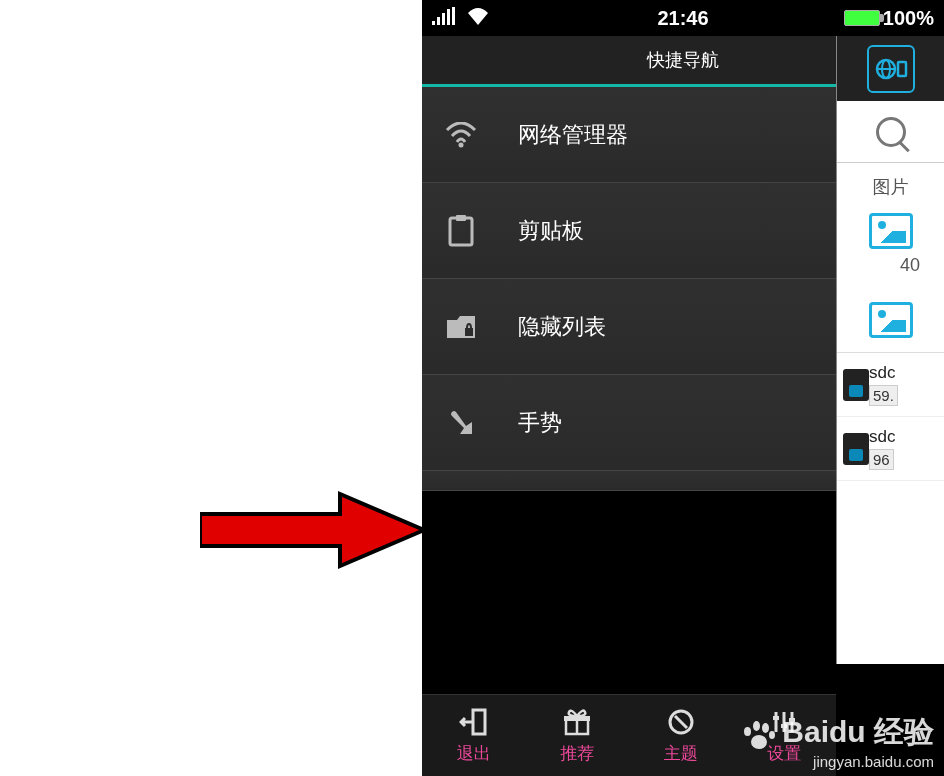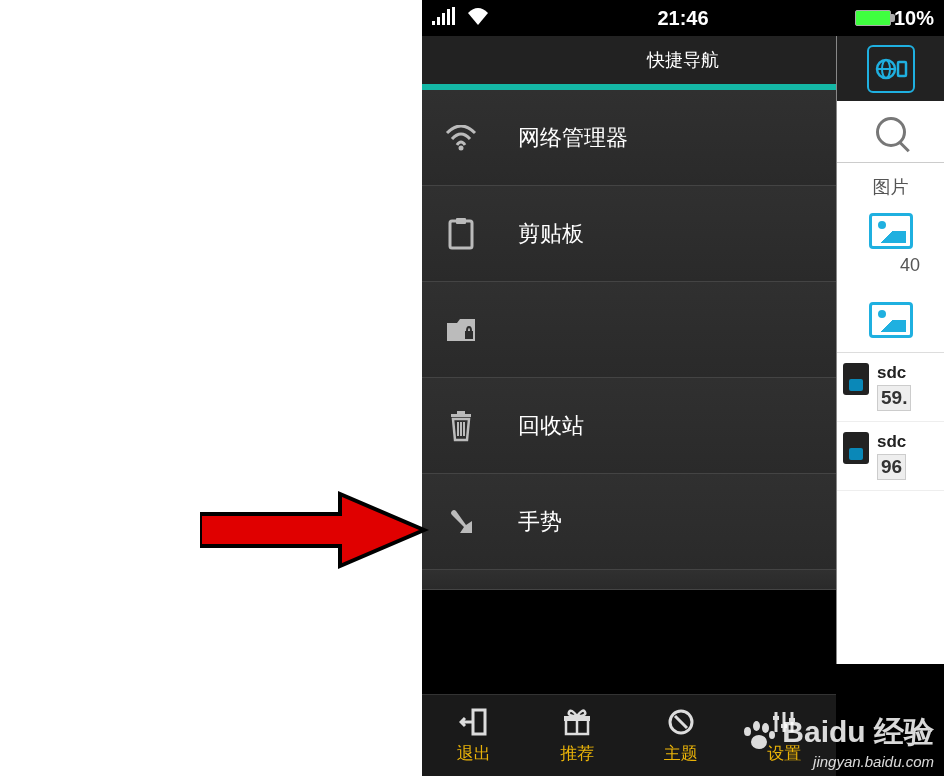--- a/index.html
+++ b/index.html
@@ -47,21 +47,21 @@
   width: 4px; height: 8px;
   background: #aaa;
   border-radius: 0 2px 2px 0;
 }
 .panel-title {
   text-align: center;
   padding: 12px 0;
   font-size: 18px;
   color: #fff;
   background: #222;
-  border-bottom: 6px solid #14b8a6;
+  border-bottom: 3px solid #14b8a6;
 }
 .menu { background: #2c2c2c; }
 .menu-item {
   display: flex;
   align-items: center;
   height: 96px;
   padding: 0 22px;
   border-bottom: 1px solid #444;
   background: linear-gradient(#303030, #2a2a2a);
 }
@@ -92,21 +92,21 @@
   background: #1a1a1a;
   border-top: 1px solid #333;
 }
 .bb-item {
   flex: 1;
   display: flex;
   flex-direction: column;
   align-items: center;
   justify-content: center;
   gap: 5px;
-  color: #eab308;
+  color: #ec4899;
 }
 .bb-icon { height: 30px; display:flex; align-items:center; justify-content:center; }
 .bb-label { font-size: 17px; }
 
 
 .bg-app {
   position: absolute;
   left: 836px;
   top: 36px;
   width: 108px;
@@ -176,24 +176,24 @@
   position:absolute;
   left:4px; bottom:3px;
   width:30px; height:12px;
   background: linear-gradient(135deg, transparent 40%, #1fb0e0 40%);
 }
 .pic-count { font-size: 18px; color: #555; margin-top: 4px; padding-left: 39px; }
 
 .storage-list { background:#fff; }
 .storage-row {
   display:flex;
+  align-items:center;
   padding: 10px 6px;
   border-bottom: 1px solid #eee;
-  gap: 8px;
-  font-weight: bold;
+  gap: 0;
 }
 .sd-icon {
   width: 26px; height: 32px;
   background: #222;
   border-radius: 3px 3px 3px 3px;
   position:relative;
   flex-shrink:0;
 }
 .sd-icon::after {
   content:"";
@@ -206,21 +206,21 @@
 .cloud-icon {
   width: 28px; height: 20px;
   background:#888;
   border-radius: 12px;
   position:relative;
   flex-shrink:0;
 }
 .st-text { font-size: 17px; overflow:hidden; }
 .st-name { color:#222; white-space: nowrap; }
 .st-size {
-  font-size: 19px;
+  font-size: 15px;
   background:#eee;
   border:1px solid #ccc;
   padding: 1px 3px;
   display:inline-block;
   margin-top:2px;
 }
 
 
 .arrow {
   position:absolute;
@@ -231,21 +231,21 @@
 
 .watermark {
   position: absolute;
   right: 10px;
   bottom: 6px;
   color: rgba(255,255,255,0.85);
   text-align: right;
   pointer-events: none;
 }
 .wm-main { font-size: 30px; font-weight: bold; display:flex; align-items:flex-end; gap:6px; }
-.wm-sub { font-size: 15px; font-style: italic; }
+.wm-sub { font-size: 15px; }
 .paw {
   width: 34px; height: 34px;
   position: relative;
 }
 .paw span {
   position:absolute;
   background: rgba(255,255,255,0.85);
   border-radius: 50%;
 }
 </style>
@@ -267,21 +267,21 @@
       </span>
       <span>
         <svg width="24" height="18" viewBox="0 0 24 18">
             <path d="M12 18 L2 6 Q12 -4 22 6 Z" fill="#fff"></path>
           </svg>
       </span>
     </div>
     <div class="sb-center">21:46</div>
     <div class="battery">
       <div class="battery-icon"></div>
-      <span>10%</span>
+      <span>100%</span>
     </div>
   </div>
 
   <div class="panel-title">快捷导航</div>
 
   <div class="menu">
 
     <div class="menu-item">
       <span class="mi-icon">
         <svg width="32" height="26" viewBox="0 0 32 26">
@@ -305,36 +305,23 @@
     </div>
 
     <div class="menu-item">
       <span class="mi-icon">
         <svg width="32" height="26" viewBox="0 0 32 26">
             <path d="M2 6 L12 6 L15 2 L30 2 L30 24 L2 24 Z" fill="#bbb"></path>
             <rect x="20" y="14" width="8" height="8" fill="#2c2c2c"></rect>
             <path d="M22 14 Q22 10 24 10 Q26 10 26 14" stroke="#2c2c2c" stroke-width="2" fill="none"></path>
           </svg>
       </span>
-    </div>
-
-    <div class="menu-item">
-      <span class="mi-icon">
-        <svg width="28" height="32" viewBox="0 0 28 32">
-            <rect x="4" y="4" width="20" height="3" fill="#bbb"></rect>
-            <rect x="10" y="1" width="8" height="3" fill="#bbb"></rect>
-            <path d="M6 9 L22 9 L20 30 L8 30 Z" fill="none" stroke="#bbb" stroke-width="2.5"></path>
-            <line x1="11" y1="12" x2="11" y2="26" stroke="#bbb" stroke-width="2"></line>
-            <line x1="14" y1="12" x2="14" y2="26" stroke="#bbb" stroke-width="2"></line>
-            <line x1="17" y1="12" x2="17" y2="26" stroke="#bbb" stroke-width="2"></line>
-          </svg>
-      </span>
-      <span class="mi-label">回收站</span>
-      <div class="toggle off">关</div>
-    </div>
+      <span class="mi-label">隐藏列表</span>
+    </div>
+
 
 
     <div class="menu-item">
       <span class="mi-icon">
         <svg width="30" height="30" viewBox="0 0 30 30">
             <path d="M10 4 Q8 2 6 4 Q4 6 6 8 L18 20 L14 26 L26 26 L26 14 L20 18 Z" fill="#bbb"></path>
           </svg>
       </span>
       <span class="mi-label">手势</span>
       <div class="toggle on">开</div>

